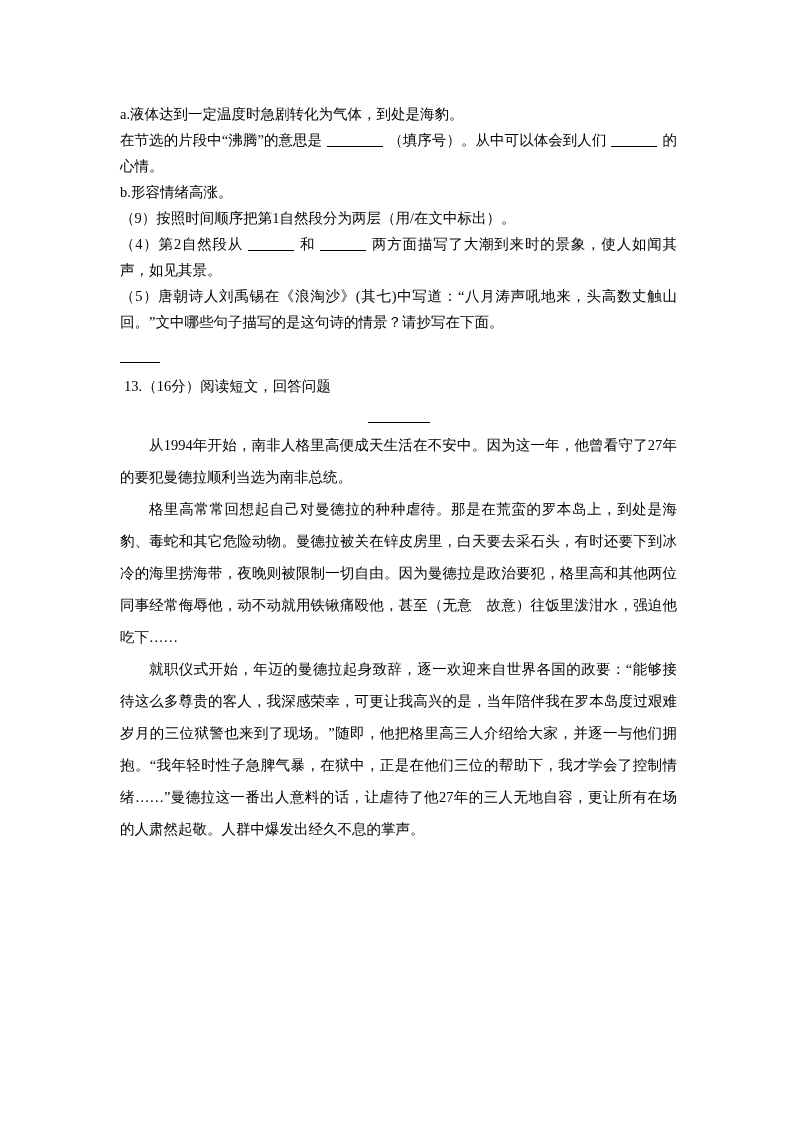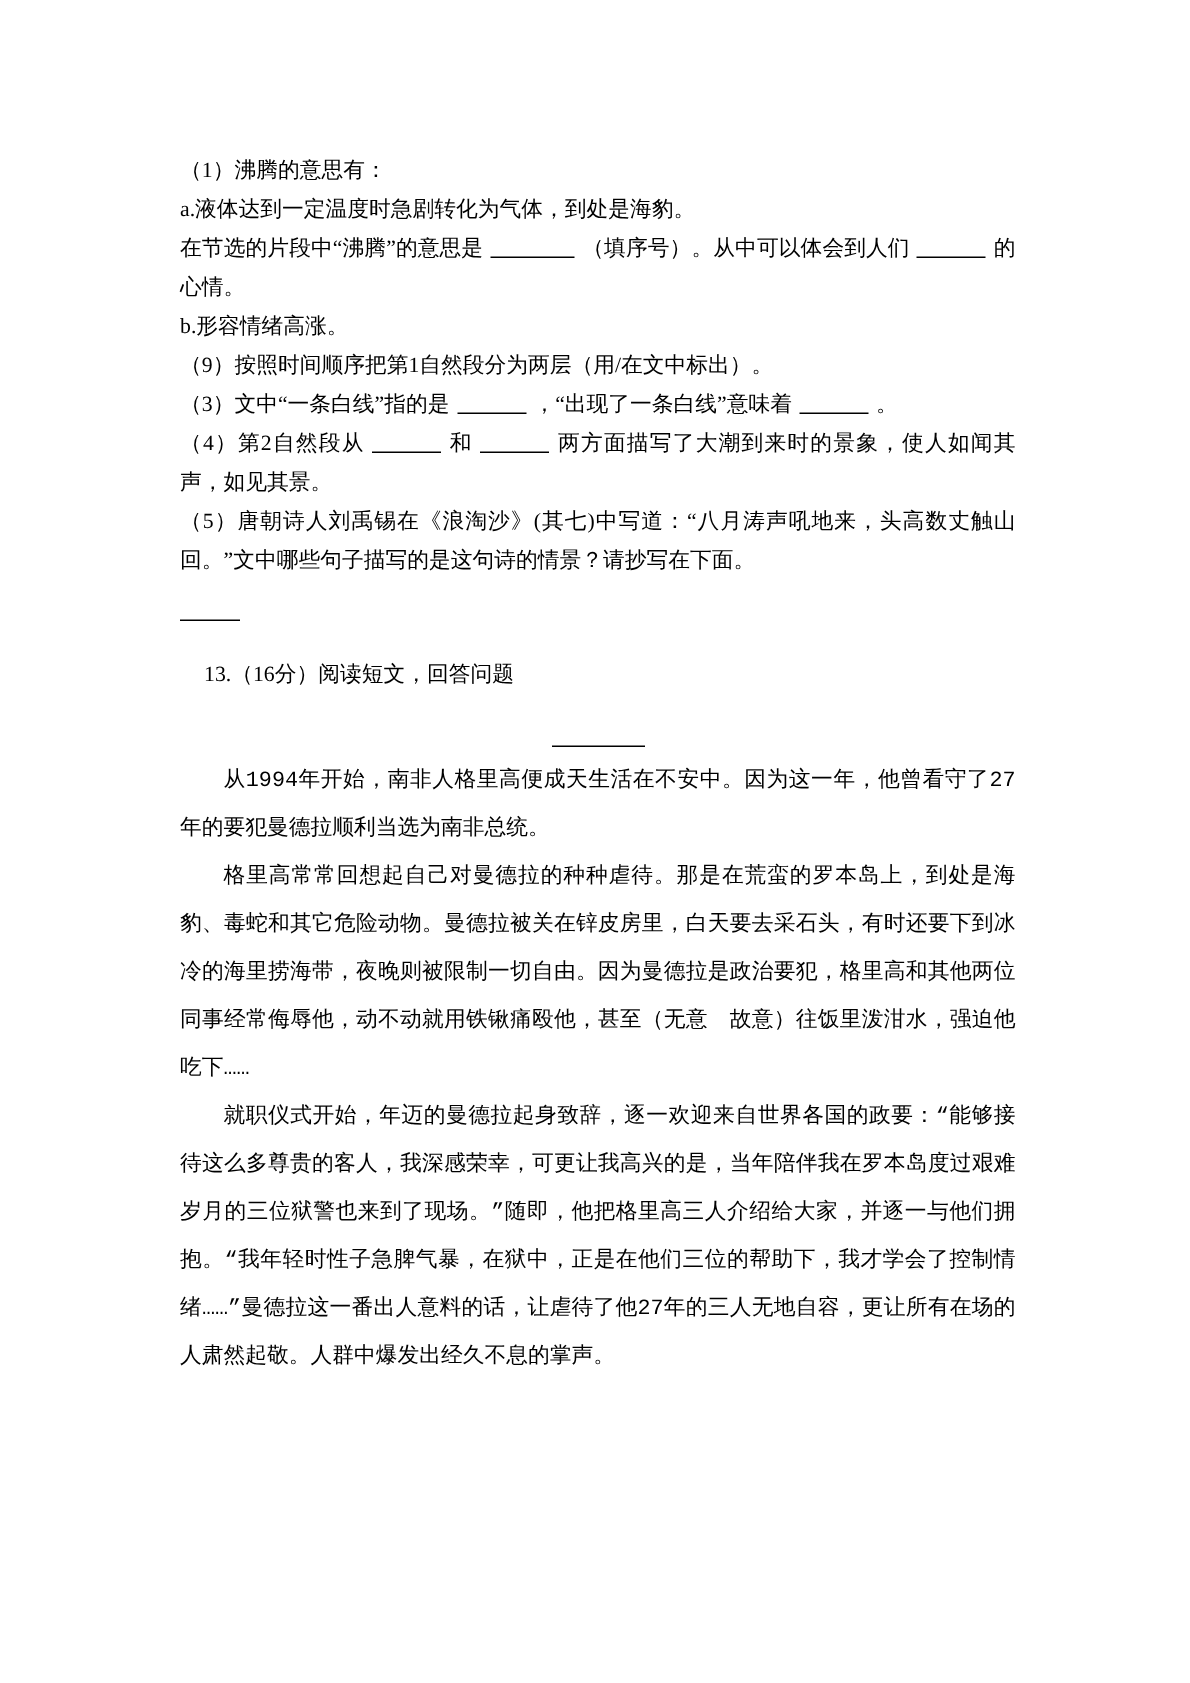--- a/index.html
+++ b/index.html
@@ -31,43 +31,41 @@
     height: 12px;
     vertical-align: -2px;
     margin: 0 5px;
   }
   .blank-56 { width: 56px; }
   .blank-46 { width: 46px; }
   .blank-40 { width: 40px; }
   .blank-62 { width: 62px; }
   .no-left-margin { margin-left: 0; }
   .answer-line { margin: 8px 0 0 0; line-height: 26px; }
-  .q13-heading { margin: 16px; line-height: 26px; }
+  .q13-heading { margin: 4px; line-height: 26px; }
   .title-line { margin: 0; line-height: 26px; text-align: center; }
-  .passage { margin: 0; font-family: Liberation Mono, monospace; }
+  .passage { margin: 0; }
   .passage p {
     margin: 0;
     line-height: 32px;
     text-indent: 2em;
     text-align: justify;
   }
 </style>
 </head>
 <body>
 
 <div class="page">
 
 
   <div class="questions">
-    <p class="qline">（1）沸腾的意思有：</p>
     <p class="qline">a.液体达到一定温度时急剧转化为气体，到处是海豹。</p>
     <p class="qline"><span>在节选的片段中“沸腾”的意思是</span><span class="blank blank-56"></span><span>（填序号）。从中可以体会到人们</span><span class="blank blank-46"></span><span>的心情。</span></p>
     <p class="qline">b.形容情绪高涨。</p>
     <p class="qline">（9）按照时间顺序把第1自然段分为两层（用/在文中标出）。</p>
-    <p class="qline"><span>（3）文中“一条白线”指的是</span><span class="blank blank-46"></span><span>，“出现了一条白线”意味着</span><span class="blank blank-46"></span><span>。</span></p>
     <p class="qline"><span>（4）第2自然段从</span><span class="blank blank-46"></span><span>和</span><span class="blank blank-46"></span><span>两方面描写了大潮到来时的景象，使人如闻其声，如见其景。</span></p>
     <p class="qline">（5）唐朝诗人刘禹锡在《浪淘沙》(其七)中写道：“八月涛声吼地来，头高数丈触山回。”文中哪些句子描写的是这句诗的情景？请抄写在下面。</p>
   </div>
 
   <p class="answer-line"><span class="blank blank-40 no-left-margin"></span></p>
 
   <p class="q13-heading">13.（16分）阅读短文，回答问题</p>
 
   <p class="title-line"><span class="blank blank-62"></span></p>
 

